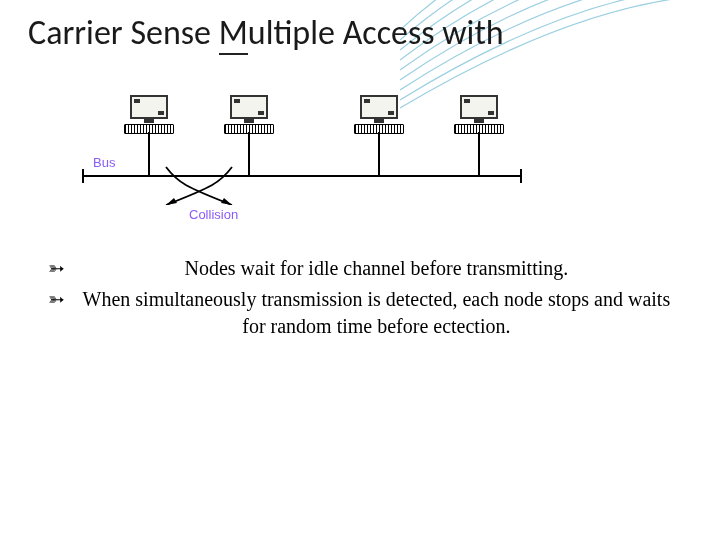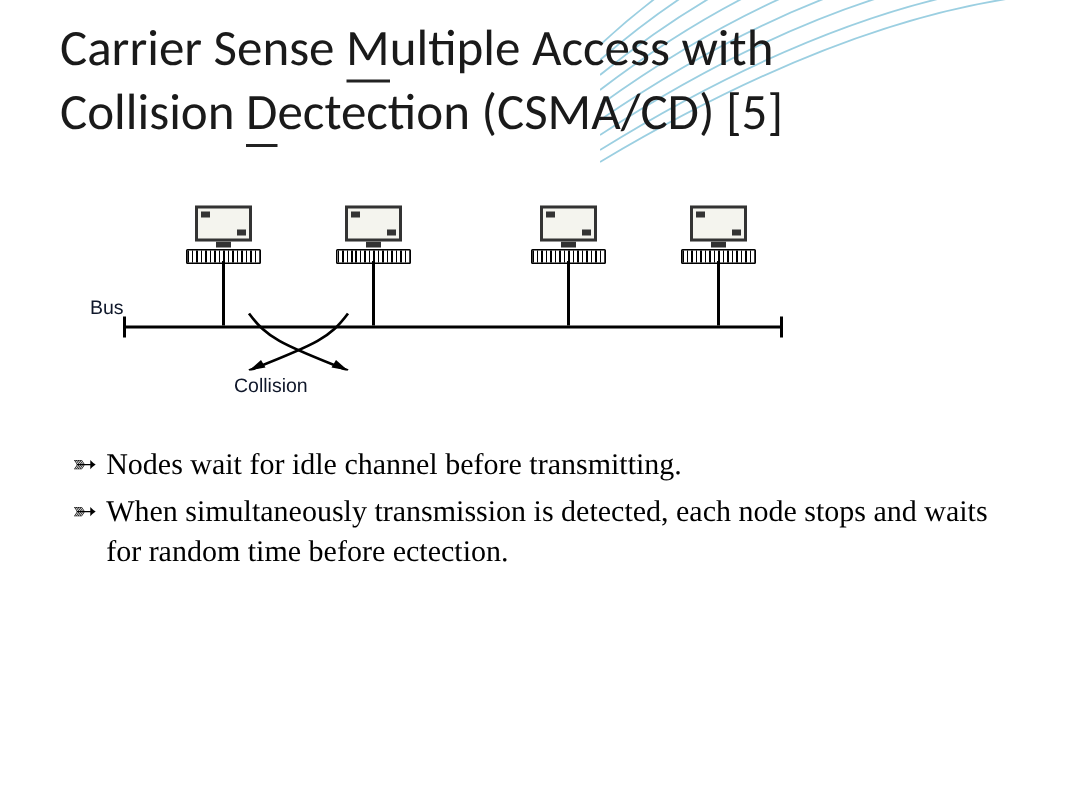--- a/index.html
+++ b/index.html
@@ -28,21 +28,21 @@
     padding: 12px 28px 20px 28px;
     box-sizing: border-box;
     width: 100%;
     height: 100%;
   }
   .title {
     font-family: Calibri, Arial, sans-serif;
     font-size: 34px;
     line-height: 1.25;
     color: #1a1a1a;
-    margin: 0 0 10px 12px;
+    margin: 0 0 10px 0;
     font-weight: 400;
   }
   .title .under {
     border-bottom: 2px solid #222;
     padding-bottom: 0px;
   }
 
   .diagram {
     margin: 40px 0 30px 36px;
     width: 470px;
@@ -109,21 +109,22 @@
 
   .bus-line {
     position: absolute;
     height: 2px;
     background: #000;
   }
   .label {
     position: absolute;
     font-family: Arial, sans-serif;
     font-size: 13px;
-    color: #0f172a;
+    color: #8b5cf6;
+    margin-left: 33px;
   }
 
   .collision-x {
     position: absolute;
     width: 70px;
     height: 40px;
   }
   .collision-x svg { width: 100%; height: 100%; }
 
   .bullets {
@@ -138,20 +139,21 @@
     margin-bottom: 4px;
   }
   .bullet .marker {
     font-family: Georgia, serif;
     font-size: 20px;
     margin-right: 6px;
     line-height: 1.35;
   }
   .bullet .text {
     flex: 1;
+    text-align: center;
   }
 </style>
 </head>
 <body>
 
 <div class="wave">
   <svg viewBox="0 0 480 300">
     <g fill="none" stroke="#4aa8c9" stroke-width="1.2" opacity="0.55">
       <path d="M0,150 C140,20 300,10 480,60"></path>
       <path d="M0,160 C150,30 310,20 480,72"></path>
@@ -165,23 +167,20 @@
     </g>
   </svg>
 </div>
 
 <div class="slide">
 
   <h1 class="title">
     <span>
       <span>Carrier Sense </span><span class="under">M</span><span>ultiple Access with</span>
     </span><br>
-    <span>
-      <span>Collision </span><span class="under">D</span><span>ectection (CSMA/CD) [5]</span>
-    </span>
   </h1>
 
   <div class="diagram">
 
     <div class="bus-line" style="left:18px; top:80px; width:440px;"></div>
     <div class="bus-line" style="left:18px; top:74px; width:2px; height:14px;"></div>
     <div class="bus-line" style="left:456px; top:74px; width:2px; height:14px;"></div>
 
     <div class="pc" style="left:50px; top:0;">
       <div class="monitor"></div>

